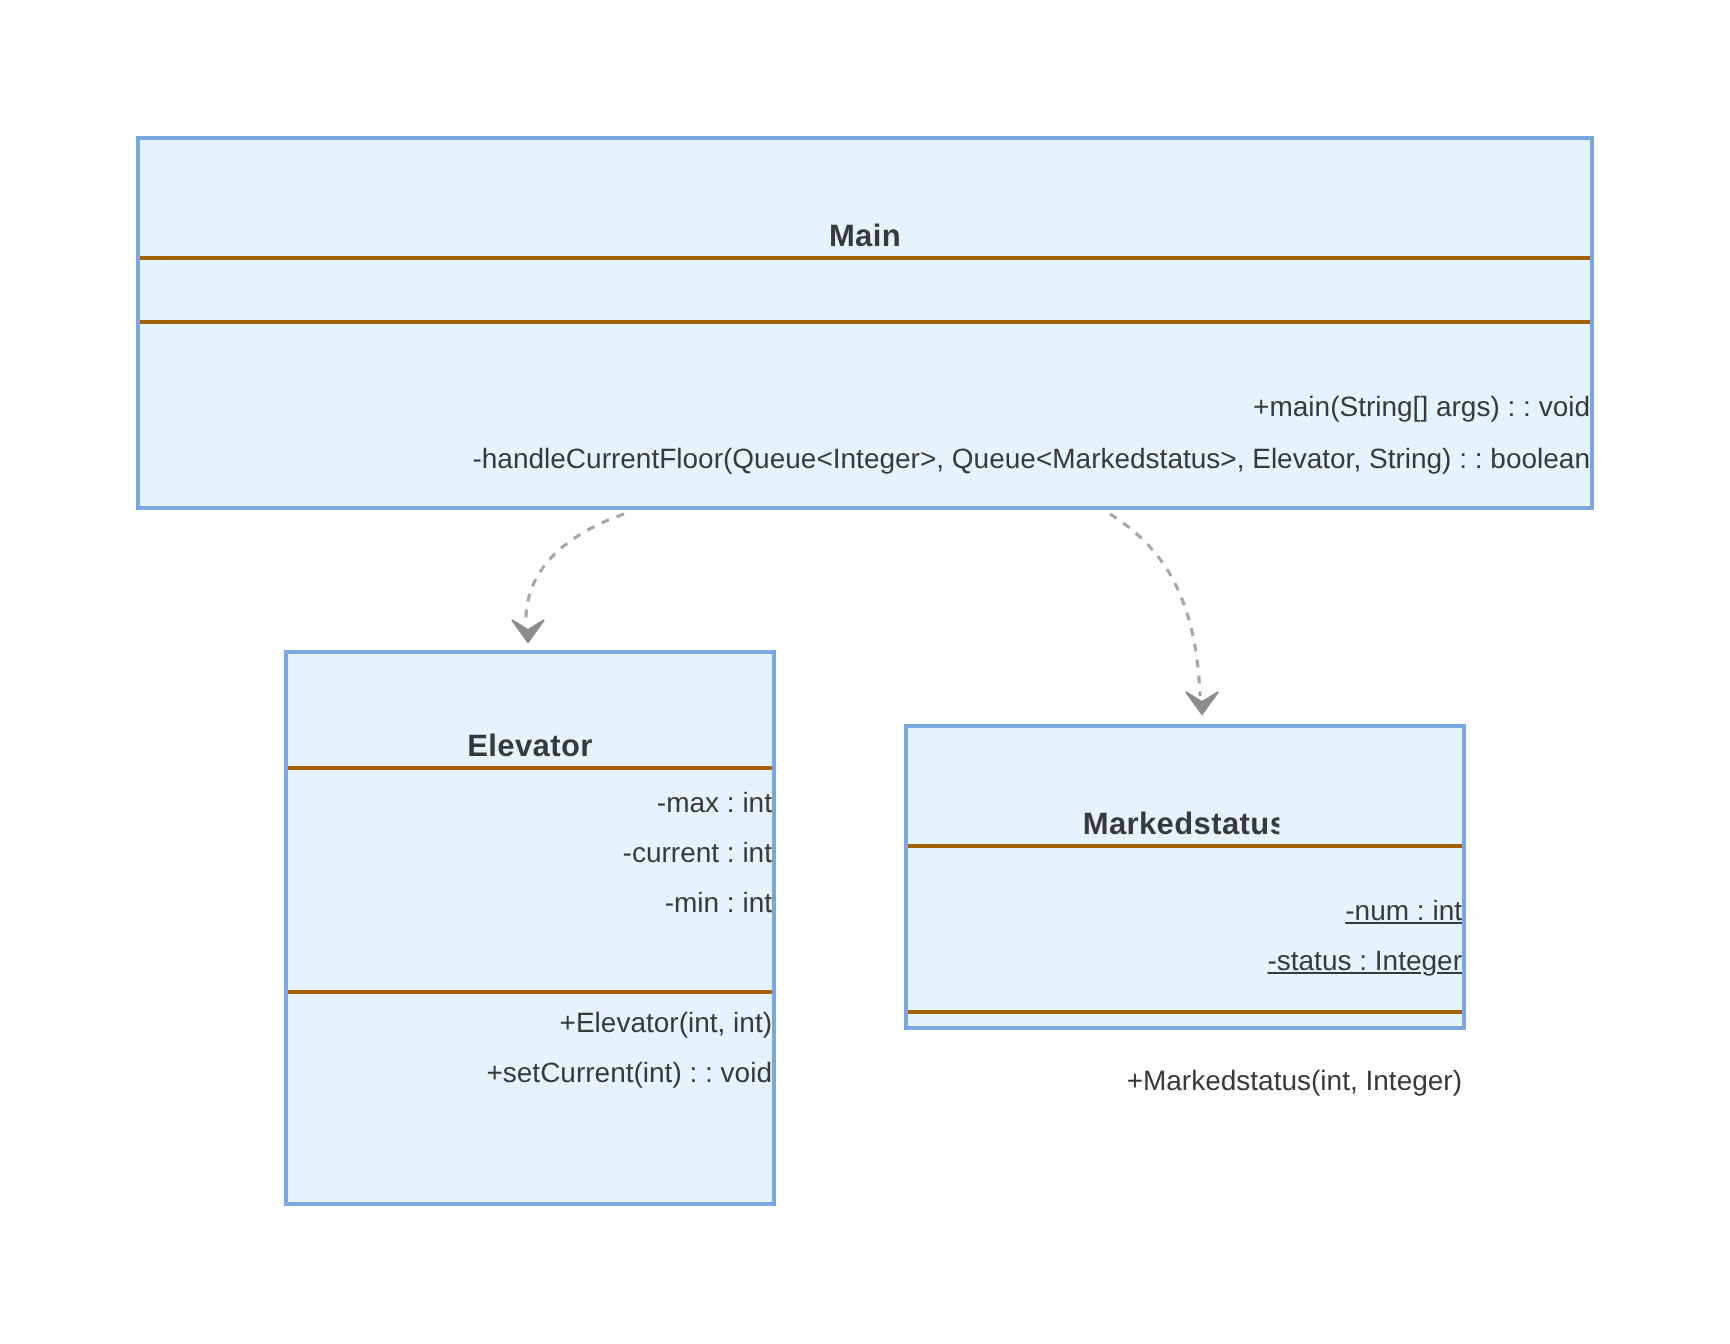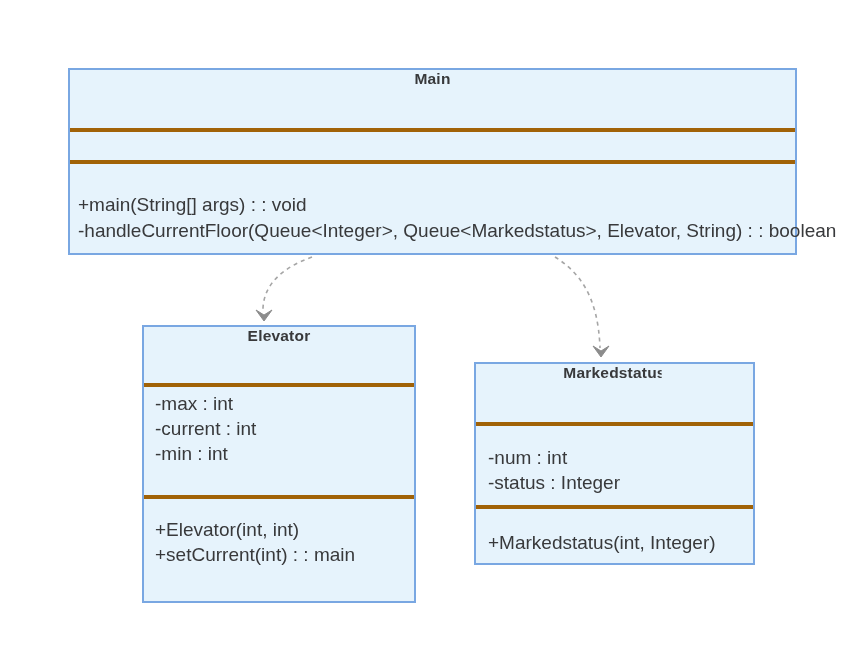--- a/index.html
+++ b/index.html
@@ -13,44 +13,45 @@
   .arrow-layer{position:absolute;left:0;top:0;width:865px;height:672px;pointer-events:none;}
   .uml-class{
     position:absolute;
     box-sizing:border-box;
     background:#e6f3fc;
     border:2px solid #79a7e2;
     color:#38393b;
   }
   .uml-title{
     box-sizing:border-box;
-    display:flex;align-items:flex-start;justify-content:center;
+    display:flex;align-items:flex-end;justify-content:center;
     font-weight:bold;font-size:15.5px;letter-spacing:0.2px;
   }
   .uml-section{
     box-sizing:border-box;
-    border-top:4px solid #a16207;
-    font-size:19px;
+    border-top:2px solid #a16207;
+    font-size:14px;
+    text-align:right;
   }
   .uml-row{line-height:25px;white-space:nowrap;}
   
   .box-main{left:68px;top:68px;width:729px;height:187px;}
   .box-main .uml-title{height:58px;}
   .box-main .sec-fields{height:32px;}
   .box-main .sec-methods{height:93px;padding:28px 0 0 8px;}
   .box-main .uml-row{line-height:26px;}
 
-  .box-elevator{left:142px;top:325px;width:274px;height:278px;}
+  .box-elevator{left:142px;top:325px;width:246px;height:278px;}
   .box-elevator .uml-title{height:56px;}
   .box-elevator .sec-fields{height:112px;padding:4px 0 0 11px;}
-  .box-elevator .sec-methods{height:106px;padding:18px 0 0 11px;}
+  .box-elevator .sec-methods{height:106px;padding:2px 0 0 11px;}
 
-  .box-marked{left:474px;top:362px;width:281px;height:203px;}
+  .box-marked{left:452px;top:362px;width:281px;height:153px;}
   .box-marked .uml-title{height:58px;}
-  .box-marked .sec-fields{height:83px;padding:19px 0 0 12px;}
+  .box-marked .sec-fields{height:83px;padding:19px 0 0 12px;text-decoration:underline;}
   .box-marked .sec-methods{height:58px;padding:21px 0 0 12px;}
 
   .clip-right{
     display:inline-block;
     white-space:nowrap;
     clip-path:inset(0 4px 0 0); 
   }
 </style>
 </head>
 <body>
@@ -83,21 +84,21 @@
     <div class="uml-title">
       <span>Elevator</span>
     </div>
     <div class="uml-section sec-fields">
       <div class="uml-row">-max : int</div>
       <div class="uml-row">-current : int</div>
       <div class="uml-row">-min : int</div>
     </div>
     <div class="uml-section sec-methods">
       <div class="uml-row">+Elevator(int, int)</div>
-      <div class="uml-row">+setCurrent(int) : : main</div>
+      <div class="uml-row">+setCurrent(int) : : void</div>
     </div>
   </div>
 
   <div class="uml-class box-marked">
     <div class="uml-title">
       <span class="clip-right">Markedstatus</span>
     </div>
     <div class="uml-section sec-fields">
       <div class="uml-row">-num : int</div>
       <div class="uml-row">-status : Integer</div>

